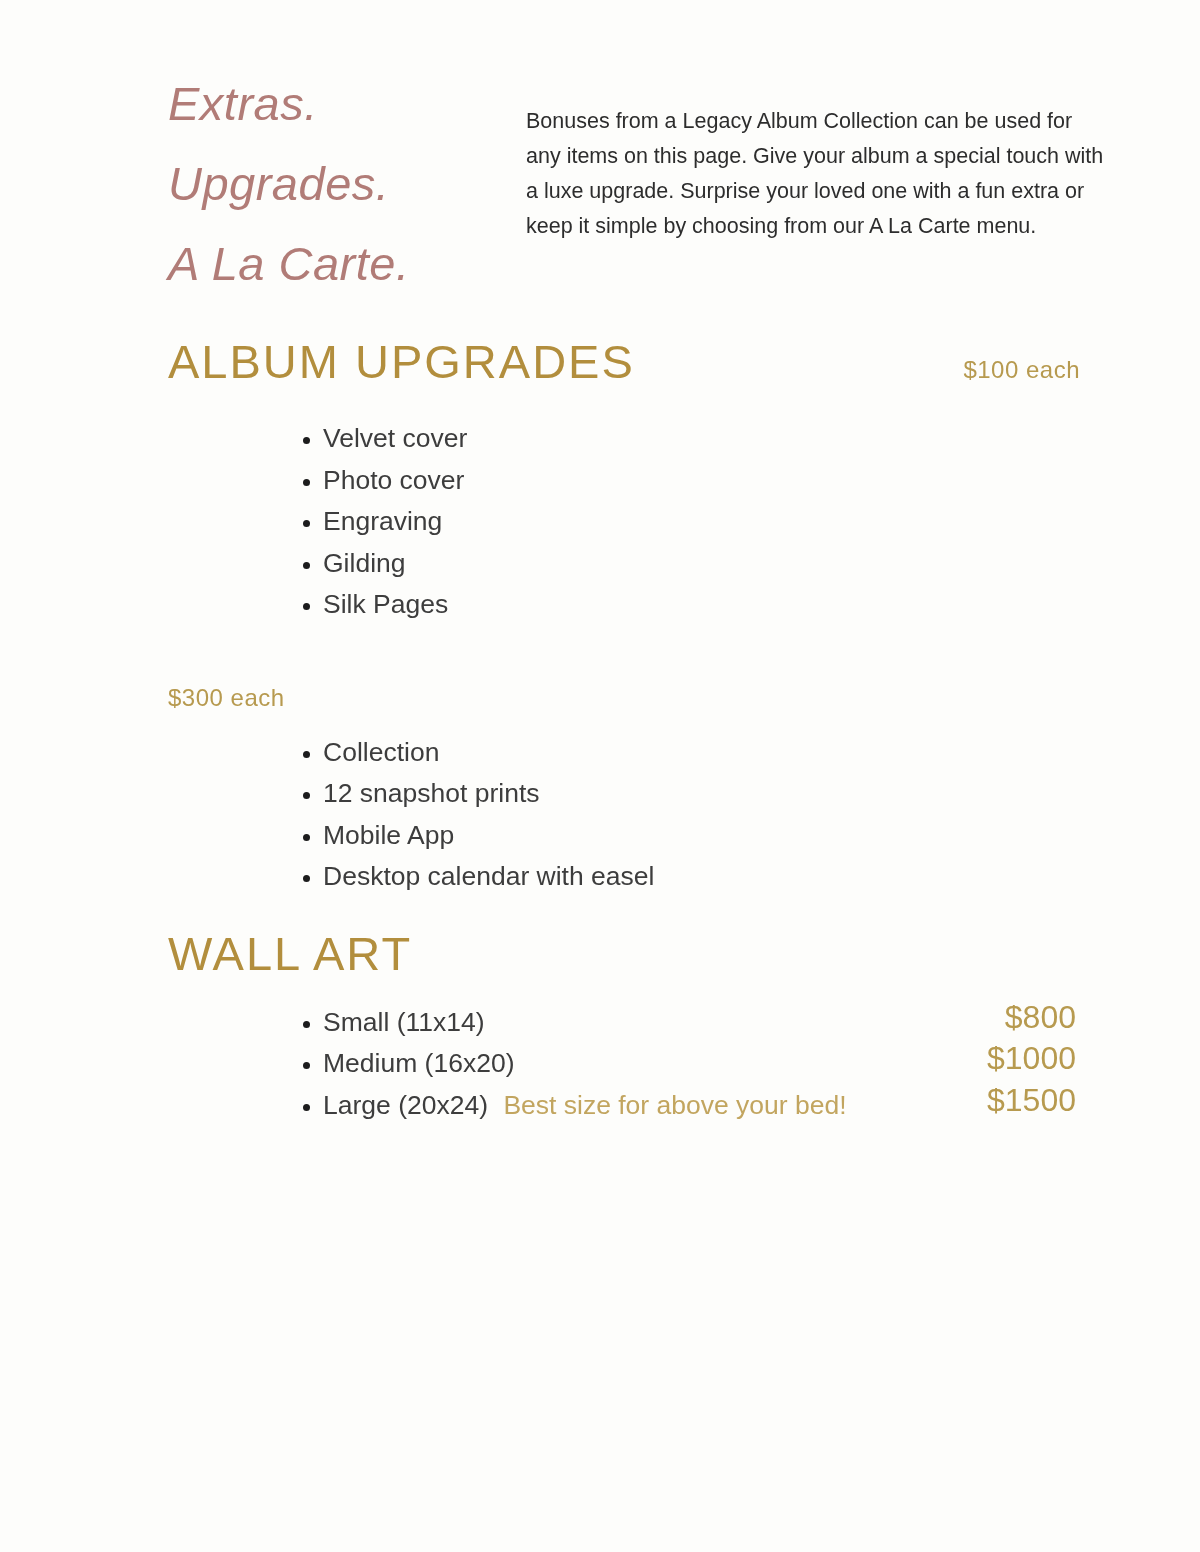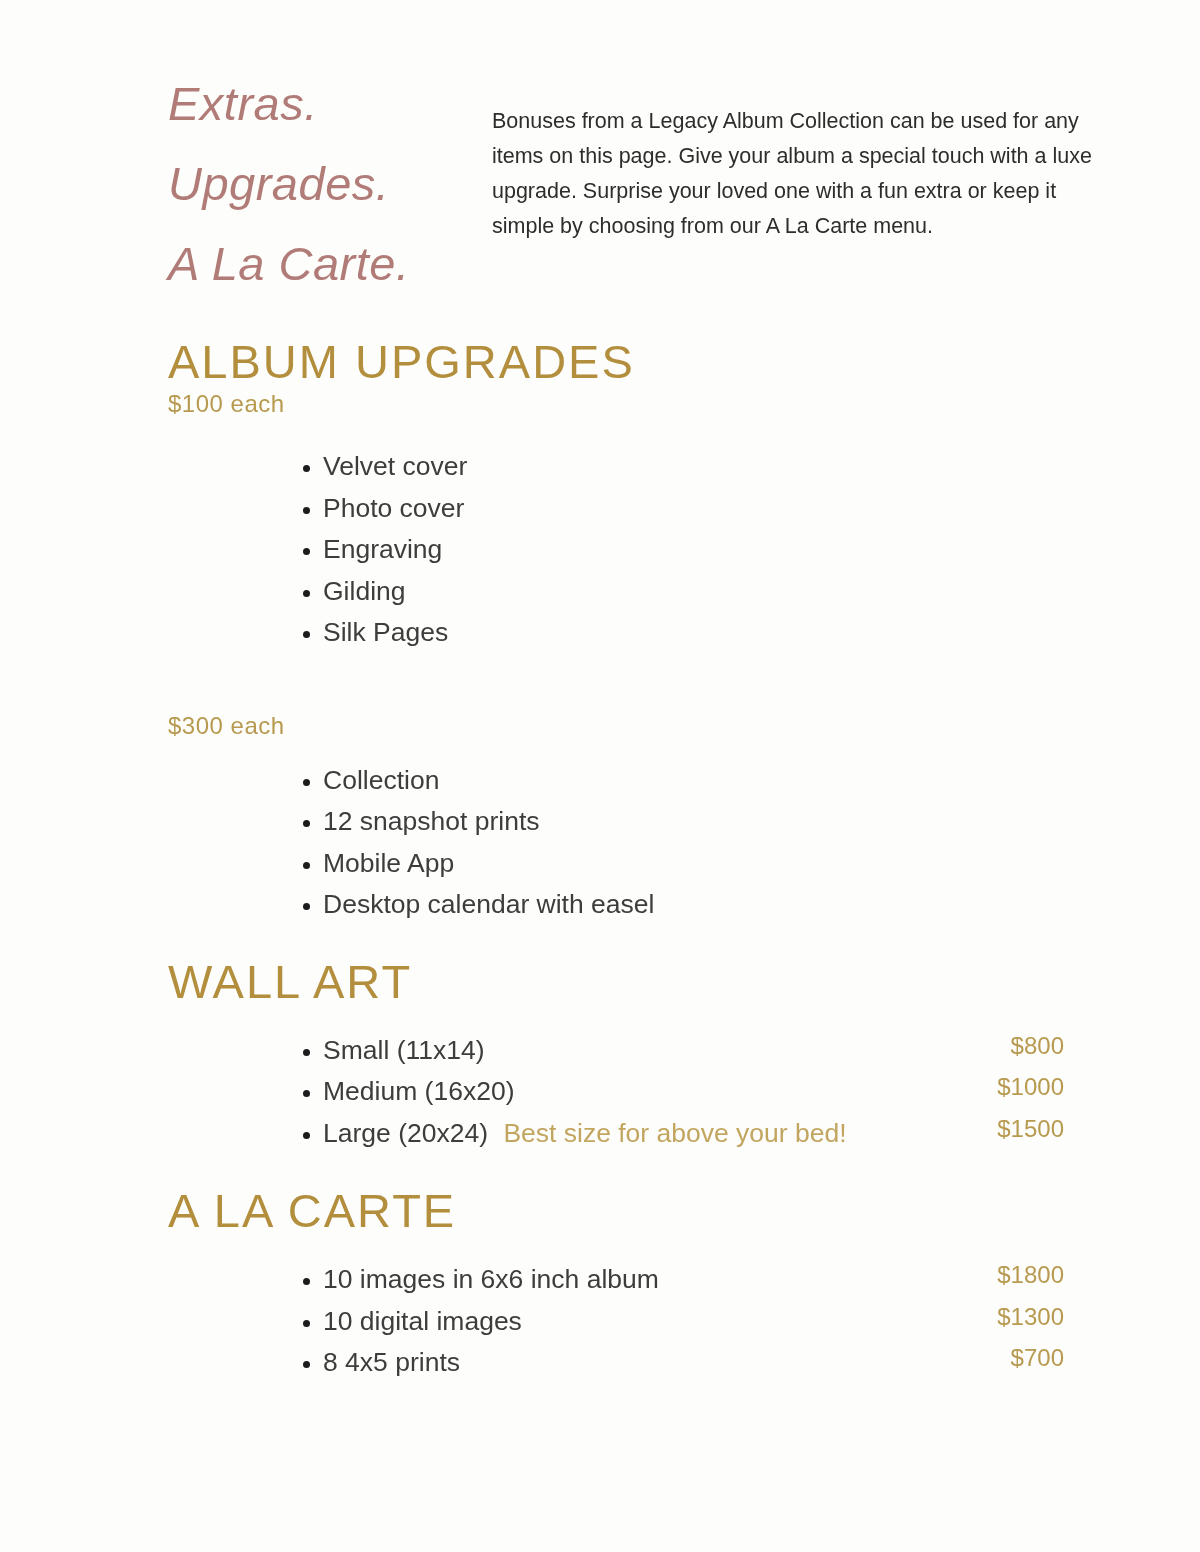--- a/index.html
+++ b/index.html
@@ -23,20 +23,21 @@
     height: 1552px;
     margin: 0 auto;
     background: var(--background, #fdfdfb);
     overflow: hidden;
   }
 
   
   .header {
     display: flex;
     padding: 64px 96px 0 168px;
+    gap: 34px;
   }
   .title {
     width: 324px;
     flex: 0 0 324px;
     font-style: italic;
     font-size: 47px;
     line-height: 80px;
     font-weight: 400;
     color: var(--mauve, #b17c77);
     letter-spacing: 0.5px;
@@ -51,21 +52,20 @@
 
   
   .section {
     margin-left: 168px;
     margin-right: 120px; 
   }
   .section-head {
     display: flex;
     justify-content: space-between;
     align-items: baseline;
-    flex-direction: column;
   }
   .section-heading {
     margin: 0;
     font-size: 47px;
     line-height: 56px;
     font-weight: 300;
     letter-spacing: 2px;
     color: var(--gold, #b28e3d);
   }
   .price-note {
@@ -84,23 +84,23 @@
     line-height: 41.5px;
     color: var(--text, #3d3d3d);
   }
   .item-list li::marker { color: #1c1c1c; font-size: 22px; }
   .note {
     color: var(--gold-note, #c2a55f);
     margin-left: 8px;
   }
   .price {
     position: absolute;
-    right: 16px;
+    right: 4px;
     top: -5px;
-    font-size: 24px;
+    font-size: 32px;
     color: var(--gold-price, #b79a4f);
   }
 
   .section-album      { margin-top: 30px; }
   .section-album .item-list      { margin-top: 28px; }
   .section-collection { margin-top: 58px; }
   .section-collection .item-list { margin-top: 20px; }
   .section-wallart    { margin-top: 28px; }
   .section-wallart .item-list    { margin-top: 20px; }
   .section-alacarte   { margin-top: 29px; }
@@ -160,33 +160,14 @@
         <span class="price">$1000</span>
       </li>
       <li>
         <span>Large (20x24)</span>
         <span class="note">Best size for above your bed!</span>
         <span class="price">$1500</span>
       </li>
     </ul>
   </section>
 
-  <section class="section section-alacarte">
-    <div class="section-head">
-      <h2 class="section-heading">A LA CARTE</h2>
-    </div>
-    <ul class="item-list">
-      <li>
-        <span>10 images in 6x6 inch album</span>
-        <span class="price">$1800</span>
-      </li>
-      <li>
-        <span>10 digital images</span>
-        <span class="price">$1300</span>
-      </li>
-      <li>
-        <span>8 4x5 prints</span>
-        <span class="price">$700</span>
-      </li>
-    </ul>
-  </section>
 
 </div>
 
 </body></html>

